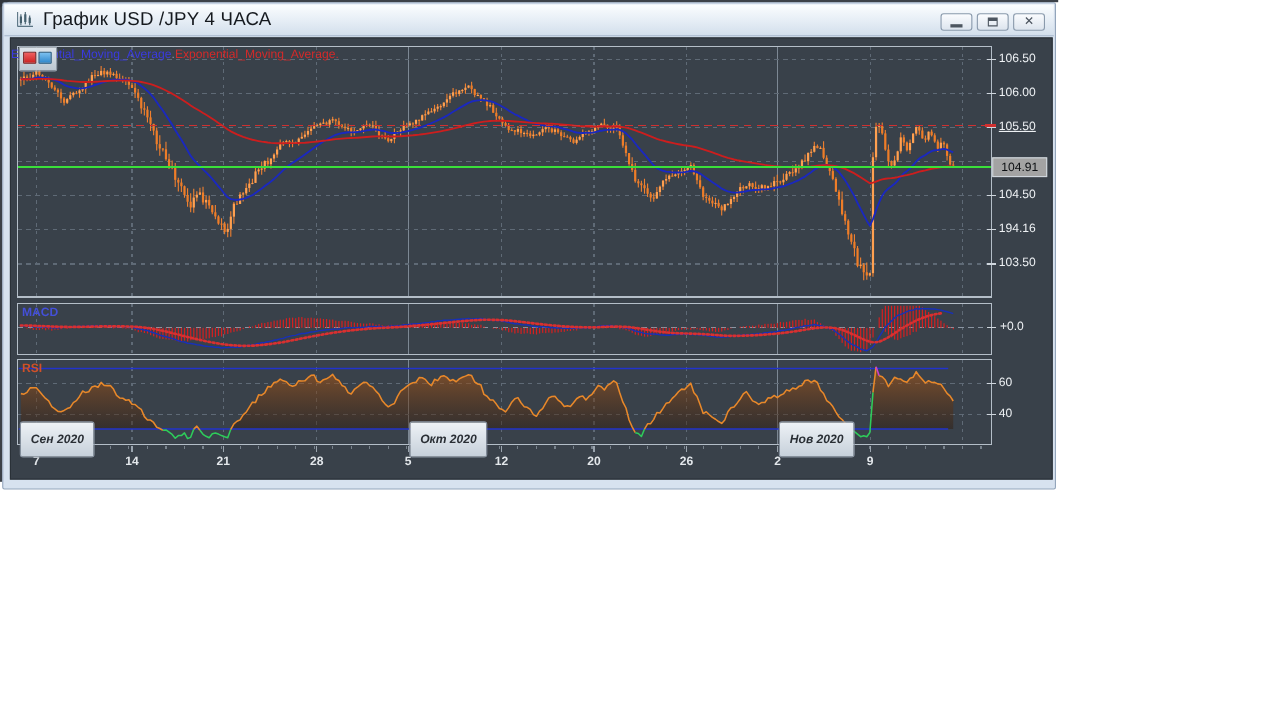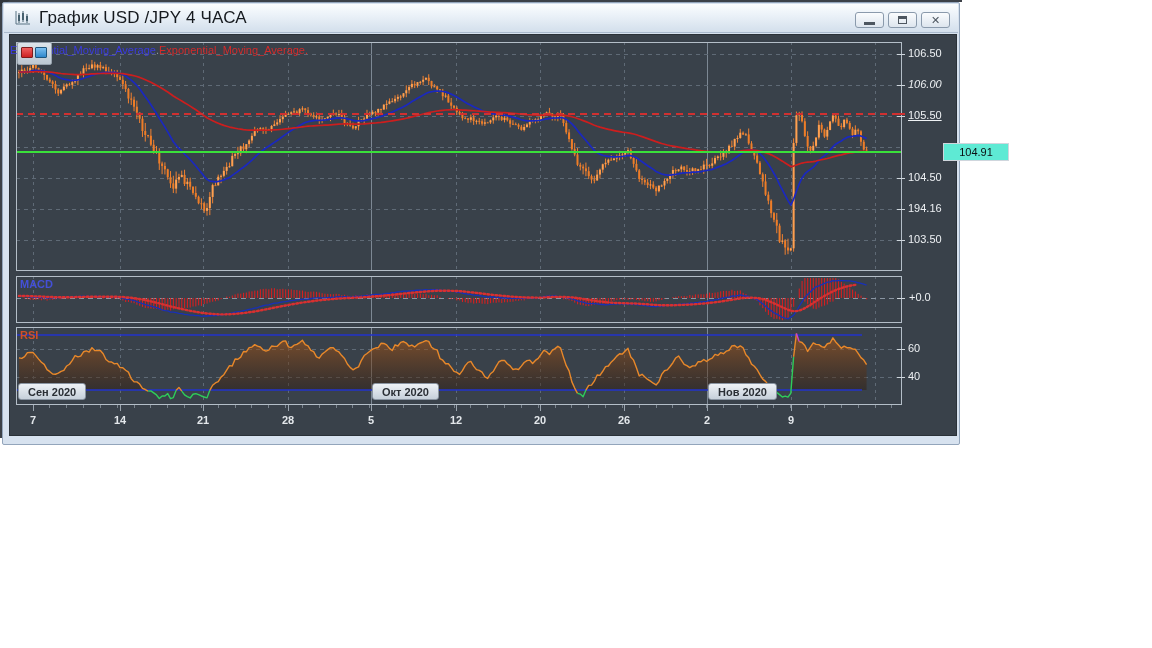--- a/index.html
+++ b/index.html
@@ -22,39 +22,39 @@
         display:flex;align-items:center;justify-content:center;cursor:default;}
   .glyph-min{width:11px;height:3px;background:#4d5660;margin-top:6px;}
   .glyph-restore{width:9px;height:8px;border:1px solid #4d5660;border-top:3px solid #4d5660;box-sizing:border-box;}
   .glyph-close{font-size:11px;font-weight:700;color:#4d5660;line-height:1;}
   .client{position:absolute;left:6px;top:31px;width:948px;height:402px;background:#39414a;
         border:1px solid #2a3138;box-sizing:border-box;}
   .chart-svg{position:absolute;left:8px;top:33px;}
   .layer{position:absolute;left:0;top:0;width:1152px;height:648px;pointer-events:none;}
   .axis-label{position:absolute;font-size:11px;color:#eef1f4;white-space:nowrap;}
   .time-label{position:absolute;font-size:11px;font-weight:700;color:#e3e7eb;width:26px;text-align:center;}
-  .price-box{position:absolute;left:902px;width:66px;height:18px;background:#5eead4;
+  .price-box{position:absolute;left:902px;width:50px;height:18px;background:#a3a3a3;
         color:#0b0e11;font-size:11px;font-weight:400;display:flex;align-items:center;justify-content:center;
-        border:1px solid #cfd6dd;box-sizing:border-box;margin-left:41px;}
+        border:1px solid #cfd6dd;box-sizing:border-box;}
   .legend{position:absolute;left:10px;top:44px;font-size:11px;white-space:nowrap;}
   .legend .fast{color:#3a3ae0;}
   .legend .sep{color:#8a94a0;}
   .legend .slow{color:#d42a2a;}
   .legend-chip{position:absolute;left:17px;top:42px;width:33px;height:21px;
         background:linear-gradient(#dde4ea,#bcc7d1);border:1px solid #97a2ad;border-radius:2px;}
   .toggle{position:absolute;top:4px;width:12px;height:11px;border-radius:1px;box-sizing:border-box;cursor:pointer;}
   .toggle.red{left:3px;background:linear-gradient(#f06060,#cc2222);border:1px solid #7e1c1c;}
   .toggle.blue{left:17px;background:linear-gradient(#7cc0f0,#2f88cc);border:1px solid #1e567e;}
   .pane-label{position:absolute;font-size:11px;font-weight:700;text-align:right;}
   .macd-label{left:20px;top:278px;color:#4450d8;}
   .rsi-label{left:20px;top:329px;color:#d05028;}
   .macd-zero{position:absolute;left:909px;top:291px;font-size:11px;color:#eef1f4;}
-  .month-chip{position:absolute;top:383px;height:17px;padding:0 9px;
+  .month-chip{position:absolute;top:383px;height:33px;padding:0 9px;
         background:linear-gradient(#eef2f6,#c6d0da);border:1px solid #8a95a2;border-radius:3px;
-        font-size:11px;font-weight:700;color:#2a2f35;display:flex;align-items:center;box-sizing:border-box;}
+        font-size:11px;font-weight:700;color:#2a2f35;display:flex;align-items:center;box-sizing:border-box;font-style:italic;}
 </style>
 </head>
 <body>
 
 <div class="page">
   <div class="edge-top"></div>
   <div class="edge-left"></div>
   <div class="edge-corner"></div>
 
   <div class="window">
@@ -1149,21 +1149,21 @@
     <span class="legend"><span class="fast">Exponential_Moving_Average</span><span class="sep">.</span><span class="slow">Exponential_Moving_Average</span><span class="slow">.</span></span>
     <div class="legend-chip">
       <div class="toggle red"></div>
       <div class="toggle blue"></div>
     </div>
     <span class="pane-label macd-label">MACD</span>
     <span class="pane-label rsi-label">RSI</span>
     <span class="macd-zero">+0.0</span>
     <div class="price-box" id="price-box" style="top: 143px;">104.91</div>
   <span class="axis-label" style="left: 908px; top: 47px;">106.50</span>
-      <span class="axis-label" style="left: 908px; top: 78px; font-style: italic;">106.00</span>
+      <span class="axis-label" style="left: 908px; top: 78px;">106.00</span>
       <span class="axis-label" style="left: 908px; top: 109px; text-decoration: underline;">105.50</span>
       <span class="axis-label" style="left: 908px; top: 171px;">104.50</span>
       <span class="axis-label" style="left: 908px; top: 202px;">194.16</span>
       <span class="axis-label" style="left: 908px; top: 233px;">103.50</span>
       <span class="axis-label" style="left: 908px; top: 342px;">60</span>
       <span class="axis-label" style="left: 908px; top: 370px; text-align: right;">40</span>
       <span class="time-label" style="left: 20px; top: 414px;">7</span>
       <span class="time-label" style="left: 107px; top: 414px;">14</span>
       <span class="time-label" style="left: 190px; top: 414px;">21</span>
       <span class="time-label" style="left: 275px; top: 414px;">28</span>

